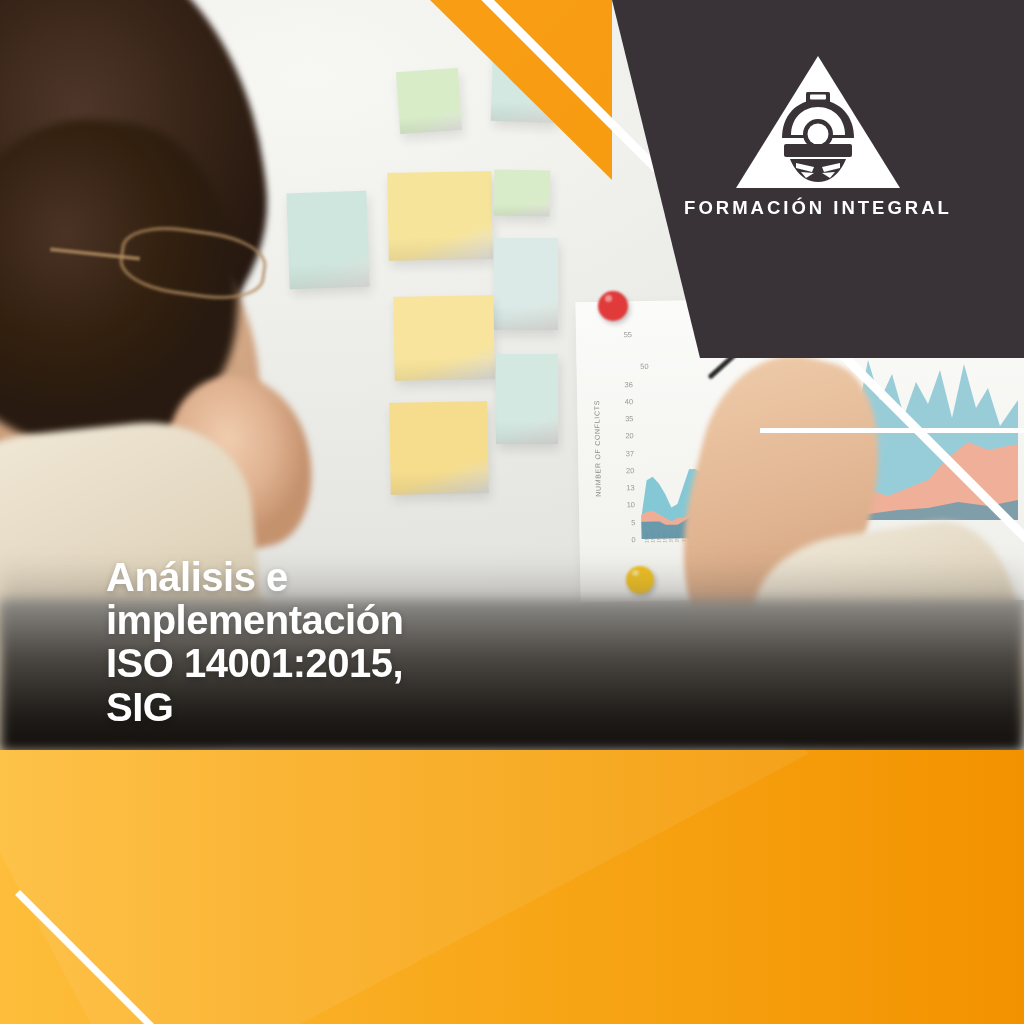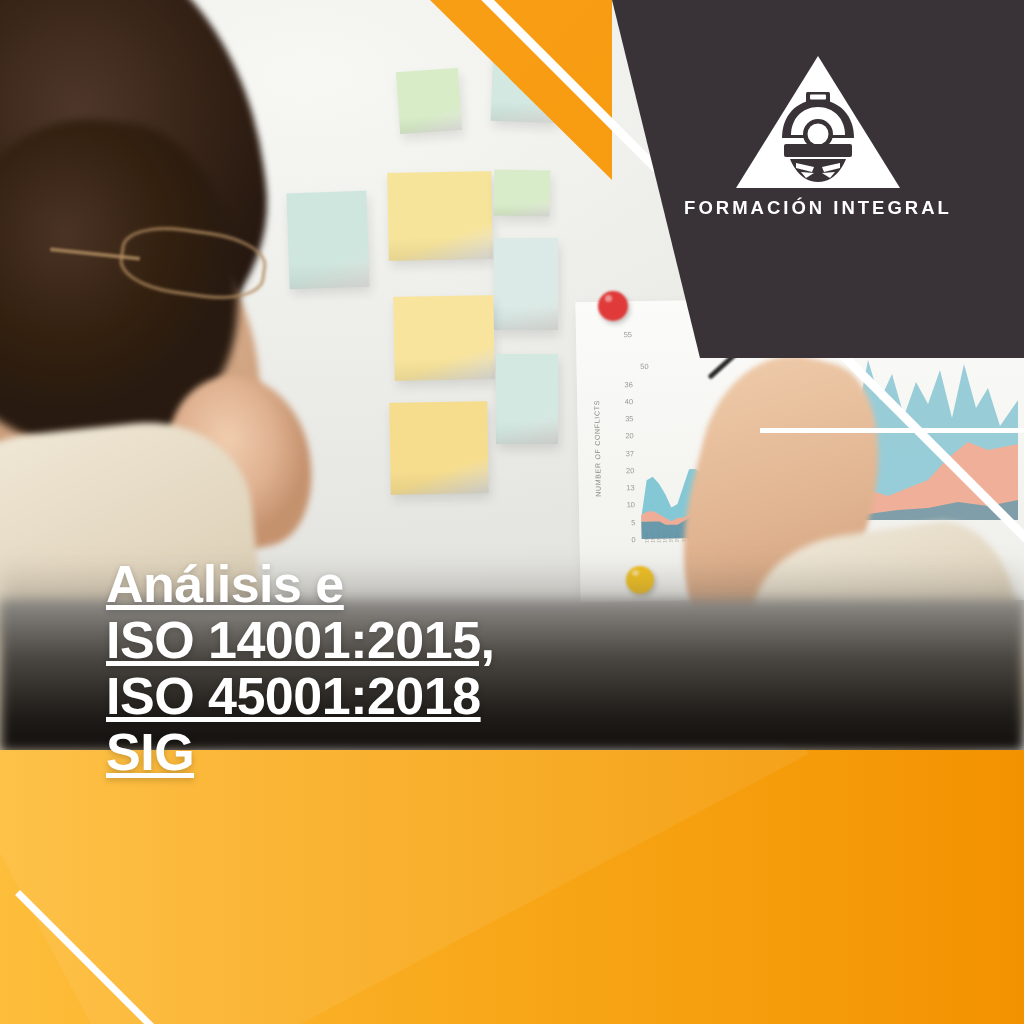--- a/index.html
+++ b/index.html
@@ -161,25 +161,24 @@
     background:rgba(255,255,255,.07);
     transform:rotate(-28deg);transform-origin:left top;display:block;
   }
   .bandstripe{
     position:absolute;background:#fff;transform-origin:left top;
   }
 
   
   #headline{
     position:absolute;left:106px;top:556px;width:620px;
-    color:#ffffff;font-weight:bold;font-size:52px;line-height:1.08;
+    color:#ffffff;font-weight:bold;font-size:40px;line-height:1.08;
     letter-spacing:-0.5px;
     font-family:"Liberation Sans","DejaVu Sans",sans-serif;
     text-shadow:0 2px 6px rgba(0,0,0,.22);
-    text-decoration:underline;
   }
   #headline .ln{display:block;white-space:nowrap;}
 </style>
 </head>
 <body>
 
 <div id="poster">
 
   <div id="photo" class="layer">
     <div class="wallbg"></div>
@@ -322,18 +321,18 @@
 
   <div id="orangeband">
     <div class="shade">
         <i></i>
       </div>
     <div class="bandstripe" style="left:20px;top:140px;width:460px;height:7px;transform:rotate(45deg);"></div>
   </div>
 
   <div id="headline">
       <span class="ln">Análisis e</span>
+      <span class="ln">implementación</span>
       <span class="ln">ISO 14001:2015,</span>
-      <span class="ln">ISO 45001:2018</span>
       <span class="ln">SIG</span>
     </div>
 
 </div>
 
 </body></html>

